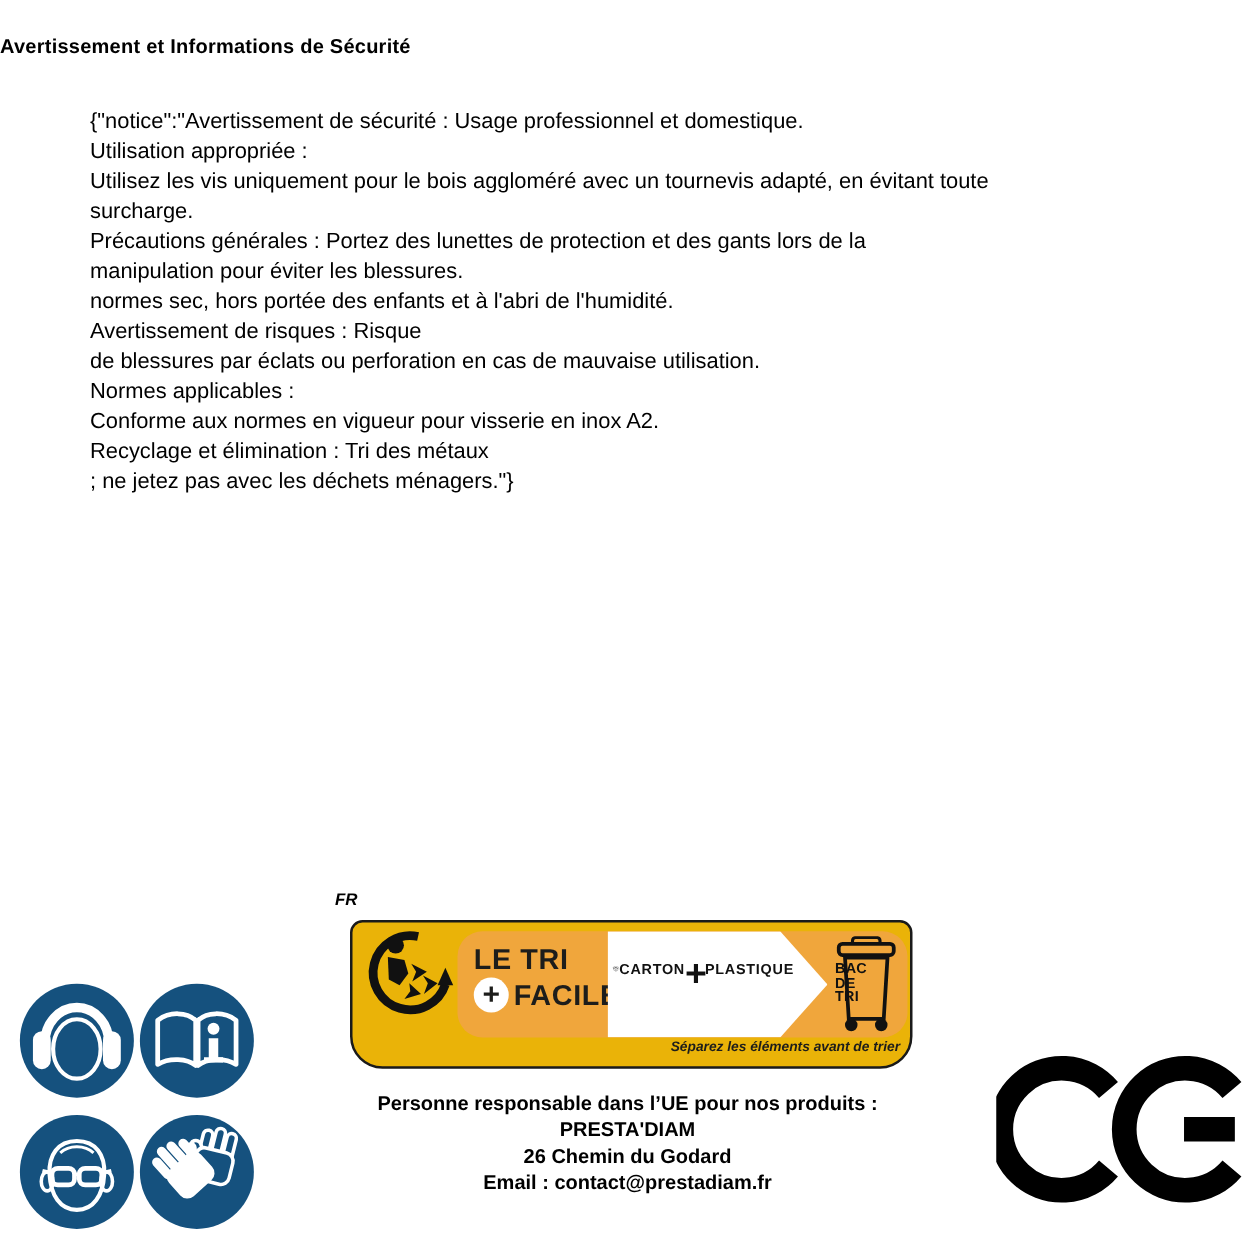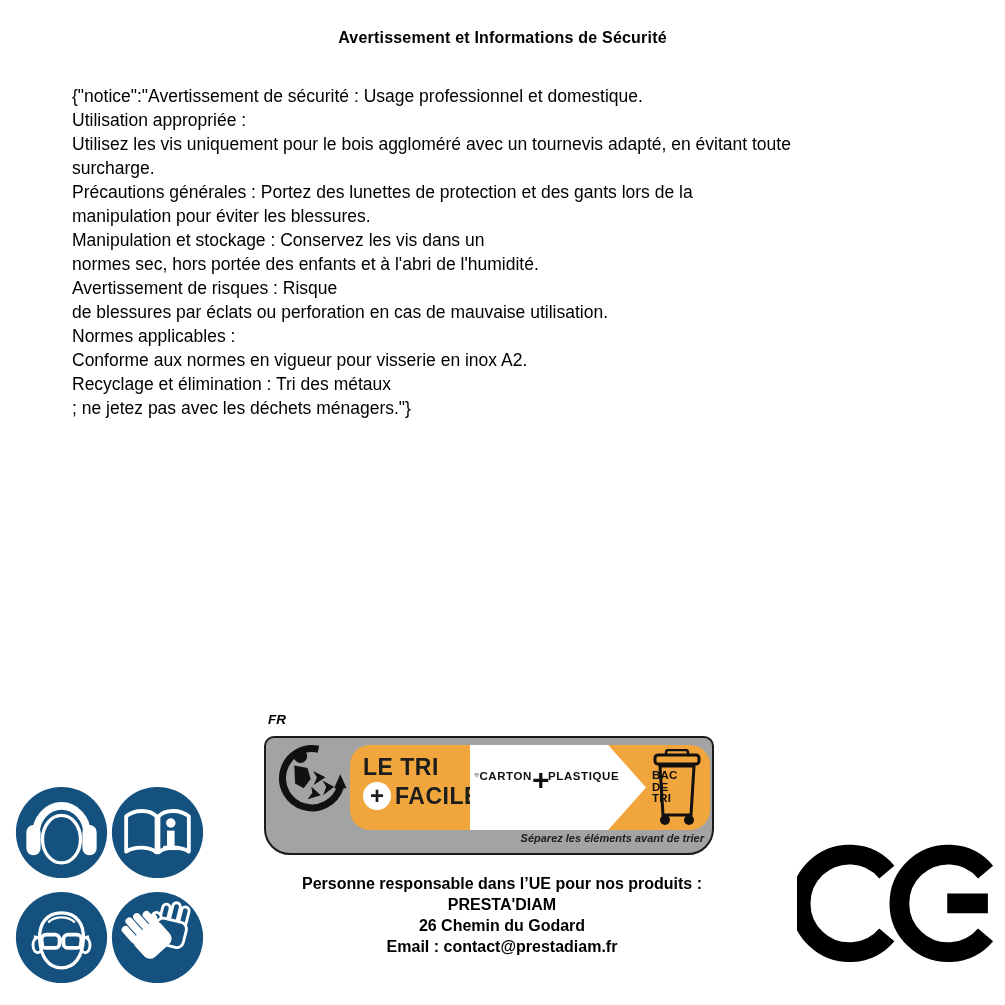--- a/index.html
+++ b/index.html
@@ -1,30 +1,30 @@
 <!DOCTYPE html>
 <html><head>
 <meta charset="utf-8">
 <style>
   html,body{margin:0;padding:0;background:#fff;}
   .canvas{position:relative;width:1005px;height:1005px;background:#fff;overflow:hidden;
           font-family:"Liberation Sans",sans-serif;color:#000;}
 
   
-  .page-title{position:absolute;top:29px;left:0;width:1005px;text-align:center;
+  .page-title{position:absolute;top:29px;left:0;width:1005px;
               font-size:16px;font-weight:700;letter-spacing:.2px;}
 
   
   .notice{position:absolute;top:84px;left:72px;width:910px;}
   .notice .line{white-space:nowrap;font-size:17.5px;line-height:24px;height:24px;}
 
   
   .fr-code{position:absolute;top:712px;left:268px;font-size:13.5px;font-weight:700;font-style:italic;}
-  .tri-box{position:absolute;top:736px;left:264px;width:450px;height:119px;box-sizing:border-box;
-           background:#a3a3a3;border:2px solid #1a1a1a;border-radius:10px 10px 26px 26px;}
+  .tri-box{position:absolute;top:736px;left:280px;width:450px;height:119px;box-sizing:border-box;
+           background:#eab308;border:2px solid #1a1a1a;border-radius:10px 10px 26px 26px;}
   .triman{position:absolute;top:5px;left:8px;width:78px;height:78px;}
   .tri-band{position:absolute;top:7px;left:84px;width:360px;height:85px;background:#F0A63C;
             border-radius:20px;}
   .tri-head{position:absolute;top:9px;left:13px;color:#1d1d1b;}
   .tri-head .l1{font-size:23px;font-weight:700;letter-spacing:.5px;line-height:26px;}
   .tri-head .l2{display:flex;align-items:center;gap:4px;margin-top:2px;}
   .plus-circle{display:inline-flex;align-items:center;justify-content:center;width:28px;height:28px;
                border-radius:50%;background:#fff;color:#1d1d1b;font-size:24px;font-weight:700;line-height:1;}
   .tri-head .word2{font-size:23px;font-weight:700;letter-spacing:.5px;color:#1d1d1b;}
   .tri-arrow{position:absolute;top:0;left:120px;width:176px;height:85px;background:#fff;
@@ -60,21 +60,20 @@
 
   <div class="page-title">Avertissement et Informations de Sécurité</div>
 
   <div class="notice">
     <div class="line">{"notice":"Avertissement de sécurité : Usage professionnel et domestique.</div>
     <div class="line">Utilisation appropriée :</div>
     <div class="line">Utilisez les vis uniquement pour le bois aggloméré avec un tournevis adapté, en évitant toute</div>
     <div class="line">surcharge.</div>
     <div class="line">Précautions générales : Portez des lunettes de protection et des gants lors de la</div>
     <div class="line">manipulation pour éviter les blessures.</div>
-    <div class="line">Manipulation et stockage : Conservez les vis dans un</div>
     <div class="line">normes sec, hors portée des enfants et à l'abri de l'humidité.</div>
     <div class="line">Avertissement de risques : Risque</div>
     <div class="line">de blessures par éclats ou perforation en cas de mauvaise utilisation.</div>
     <div class="line">Normes applicables :</div>
     <div class="line">Conforme aux normes en vigueur pour visserie en inox A2.</div>
     <div class="line">Recyclage et élimination : Tri des métaux</div>
     <div class="line">; ne jetez pas avec les déchets ménagers."}</div>
   </div>
 
   <div class="fr-code">FR</div>

